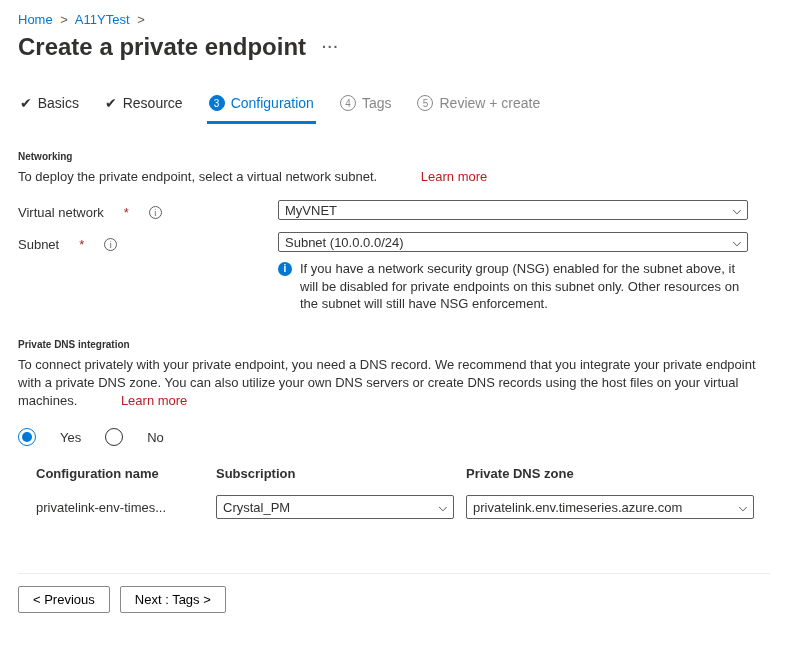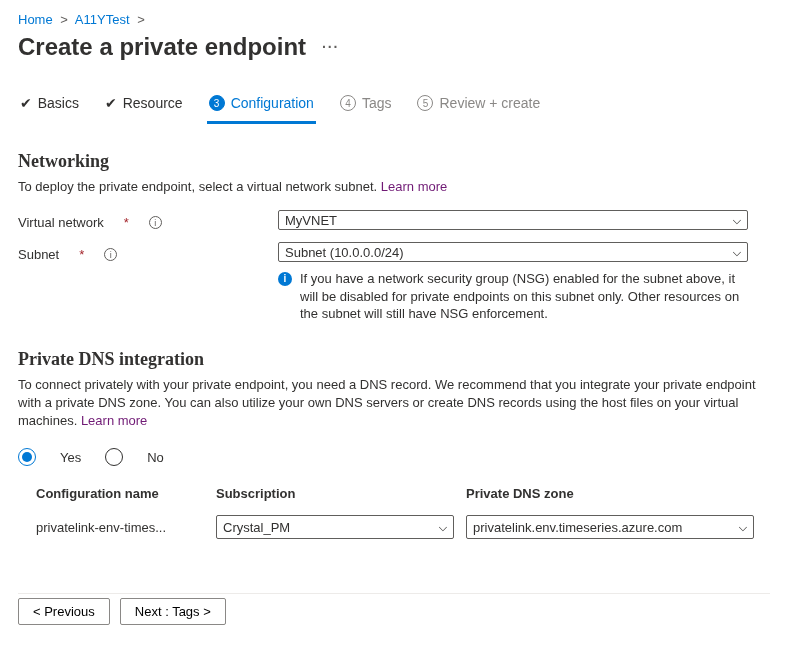--- a/index.html
+++ b/index.html
@@ -18,43 +18,43 @@
   h1 { font-size: 24px; font-weight: 600; margin: 4px 0 10px 0; display:flex; align-items:center; gap:16px;}
   h1 .more { font-size:14px; color:#605e5c; cursor:pointer; letter-spacing:1px;}
   .tabs { display: flex; align-items: center; gap: 22px; border-bottom: 1px solid #fff; margin-top:28px; margin-bottom: 18px;}
   .tab { display: flex; align-items: center; gap: 6px; padding: 6px 2px 10px 2px; font-size: 14px; color: #323130; cursor:pointer; border-bottom: 3px solid transparent; }
   .tab.done .check { display:inline; }
   .tab .check { display:none; font-size:14px; }
   .tab.active { color: #0078d4; border-bottom-color:#0078d4; font-weight:400;}
   .tab .circle { width:16px; height:16px; border-radius:50%; border:1px solid #8a8886; display:flex; align-items:center; justify-content:center; font-size:10px; color:#8a8886;}
   .tab.active .circle { background:#0078d4; border-color:#0078d4; color:#fff; }
   .tab.pending { color:#8a8886; }
-  .section-h { font-weight:600; font-size:18px; margin: 26px 0 6px 0; font-family: Liberation Serif, serif; }
+  .section-h { font-weight:600; font-size:10px; margin: 26px 0 6px 0; }
   .desc { font-size:13px; color:#323130; line-height:1.4; margin-bottom:14px; max-width:740px;}
-  .link { color:#701a75; cursor:pointer; }
+  .link { color:#b91c1c; cursor:pointer;margin-left:40px; }
   .form-row { display:flex; align-items:flex-start; margin-bottom:12px; }
   .form-label { width:260px; padding-top:5px; font-size:13px; display:flex; align-items:center; gap:20px;}
   .req { color:#a4262c; }
   .info-icon { width:13px; height:13px; border:1px solid #605e5c; border-radius:50%; display:inline-flex; align-items:center; justify-content:center; font-size:9px; color:#605e5c; cursor:pointer;}
   .form-control { flex:1; max-width:470px; }
   .select { width:100%; height:20px; border:1px solid #605e5c; border-radius:2px; display:flex; align-items:center; justify-content:space-between; padding:0 6px; font-size:13px; cursor:pointer; background:#fff;}
   .chev { font-size:11px; color:#323130; }
   .info-block { display:flex; gap:8px; font-size:13px; color:#323130; margin-top:8px; max-width:470px; line-height:1.35;}
   .info-ico { width:14px; height:14px; border-radius:50%; background:#0078d4; color:#fff; font-size:10px; display:flex; align-items:center; justify-content:center; flex-shrink:0; font-weight:bold; margin-top:2px;}
   .radio-row { display:flex; gap:24px; align-items:center; padding-top:4px;}
   .radio { display:flex; align-items:center; gap:24px; cursor:pointer; font-size:13px;}
   .r-outer { width:18px; height:18px; border-radius:50%; border:1px solid #323130; display:flex; align-items:center; justify-content:center;}
   .radio.sel .r-outer { border-color:#0078d4; }
   .r-inner { width:10px; height:10px; border-radius:50%; background:#0078d4; display:none;}
   .radio.sel .r-inner { display:block; }
   table.dns { width: 730px; border-collapse: collapse; margin-top: 12px; margin-left: 12px;}
   table.dns th { text-align:left; font-weight:600; font-size:13px; padding:8px 6px 10px 6px; }
   table.dns td { padding:4px 6px; font-size:13px; vertical-align:middle;}
   .cell-sel { border:1px solid #605e5c; border-radius:2px; height:24px; display:flex; align-items:center; justify-content:space-between; padding:0 6px; cursor:pointer;}
-  .footer { border-top:1px solid #edebe9; margin-top:50px; padding-top:4px; display:flex; gap:10px;}
+  .footer { border-top:1px solid #edebe9; margin-top:50px; padding-top:12px; display:flex; gap:10px;}
   .btn { border:1px solid #8a8886; background:#fff; padding:5px 14px; font-size:13px; cursor:pointer; border-radius:2px;}
 </style>
 </head>
 <body>
 
 <div class="breadcrumb">
   <a>Home</a>
   <span class="sep">&gt;</span>
   <a>A11YTest</a>
   <span class="sep">&gt;</span>

